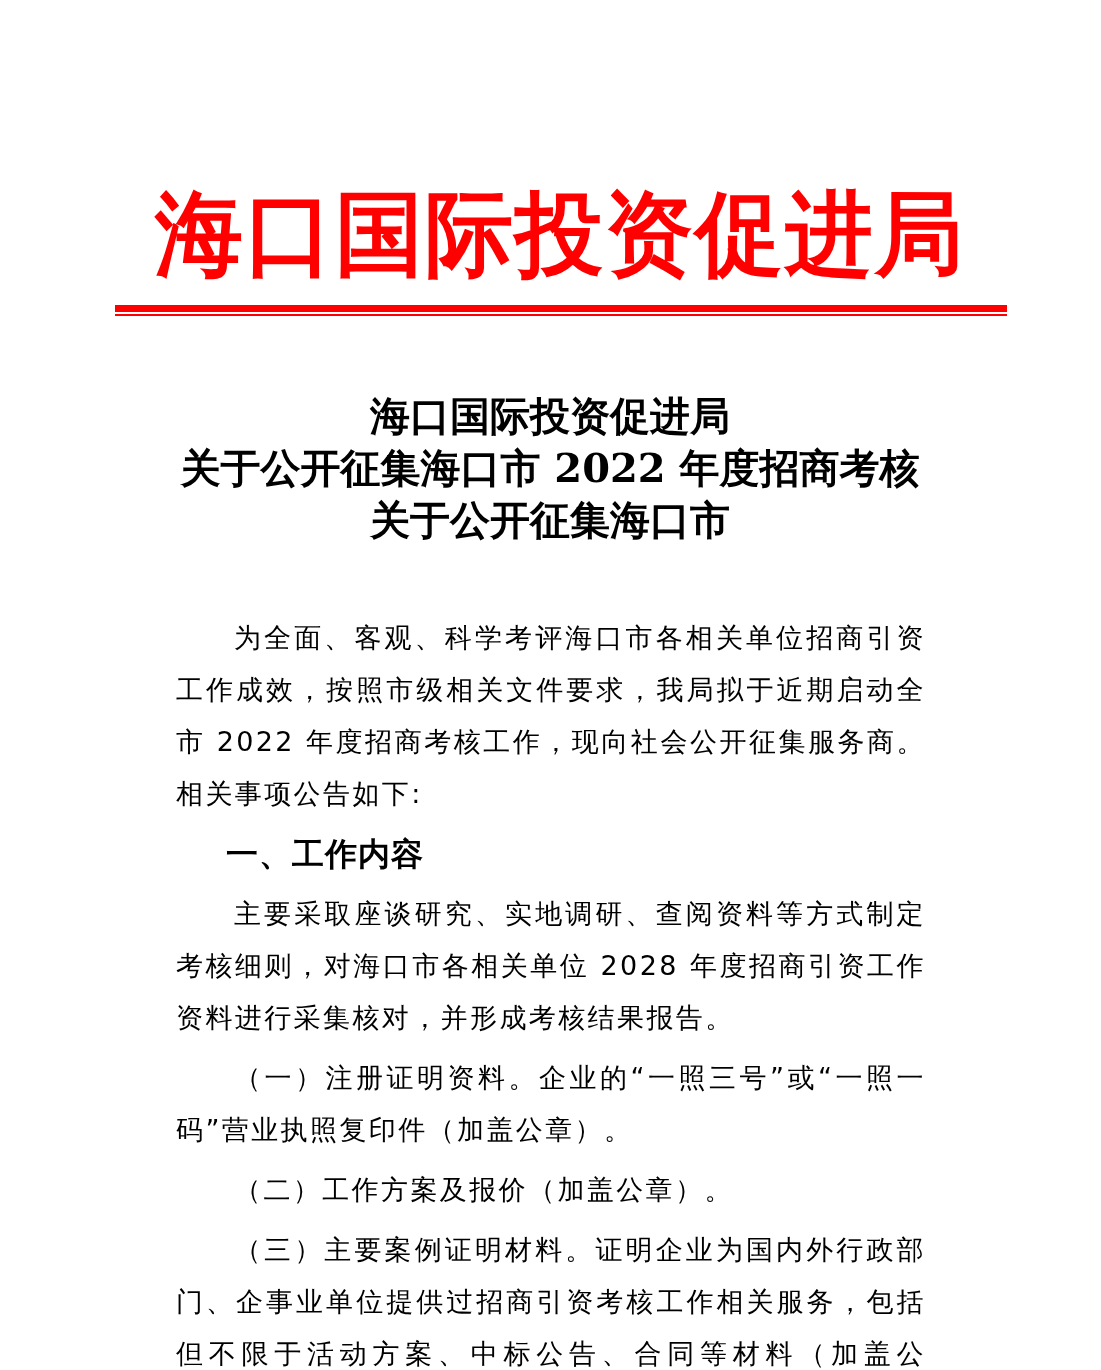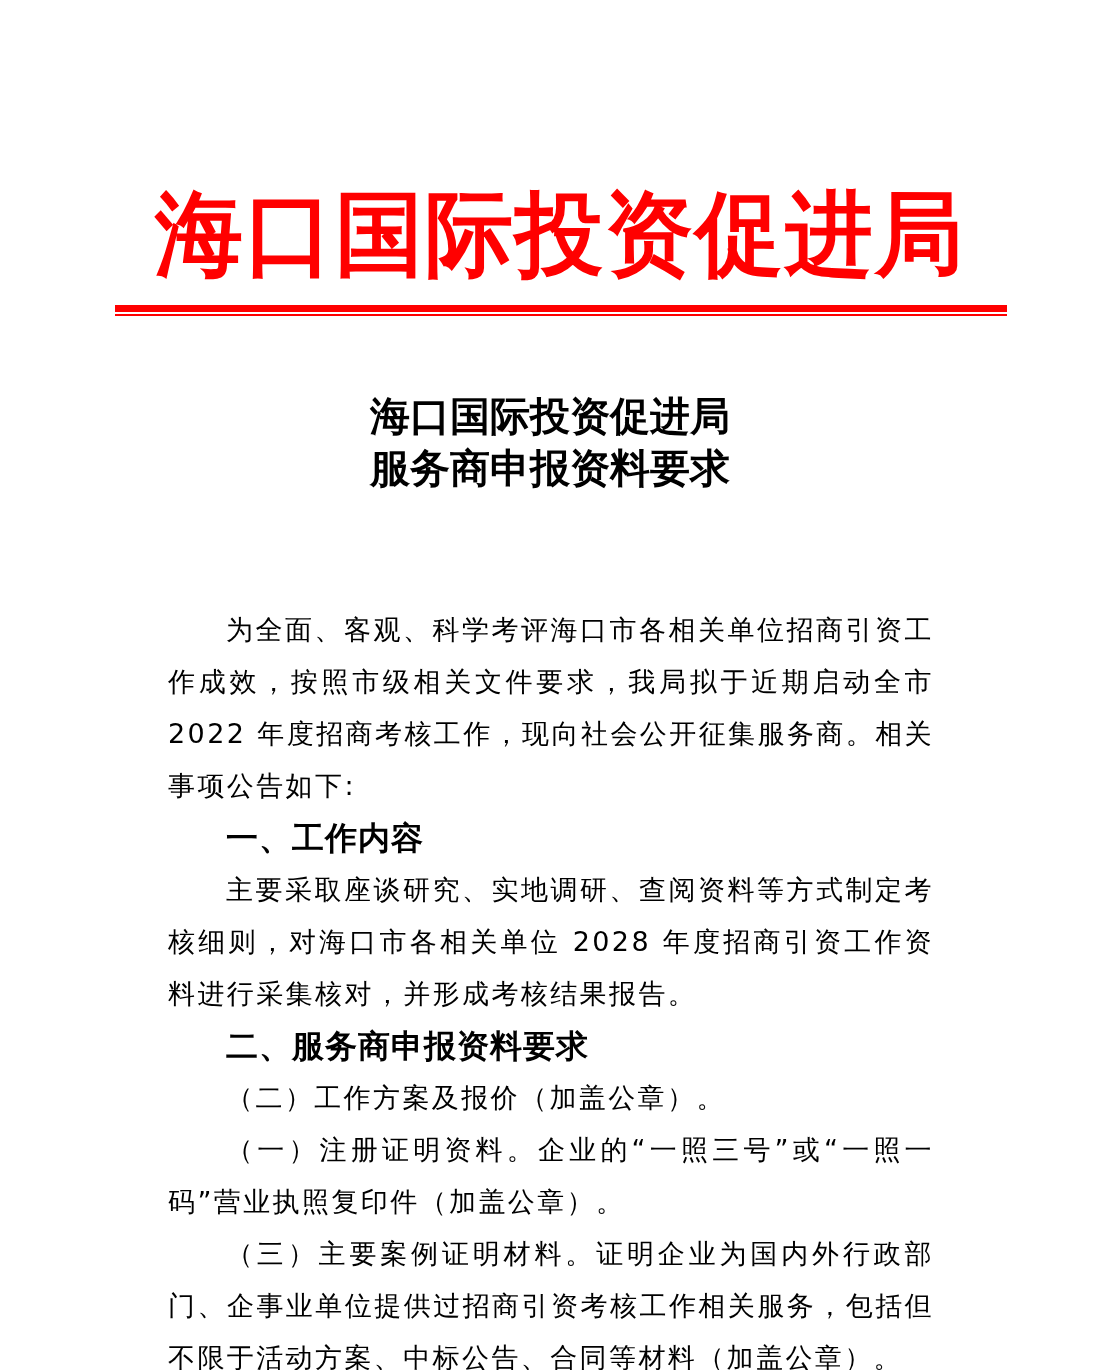--- a/index.html
+++ b/index.html
@@ -25,40 +25,40 @@
   }
   .doc-title div { white-space: nowrap; }
 
   .body {
     position: absolute; left: 168px; top: 604px; width: 766px;
     color: #000;
     font-family: "DejaVu Sans", "Liberation Sans", sans-serif;
     font-size: 27px; line-height: 52px;
     letter-spacing: 2.4px;
   }
-  .p { text-indent: 58px; text-align: justify; text-align-last: left; margin: 0; }
+  .p { text-indent: 58px; text-align: justify; text-align-last: left; margin: 8px; }
   .h { text-indent: 58px; margin: 0; font-weight: bold; letter-spacing: 1px; font-size: 32px; }
 </style>
 </head>
 <body>
 
 <div class="page">
 
   <div class="masthead">海口国际投资促进局</div>
   <div class="rule-thick"></div>
   <div class="rule-thin"></div>
 
   <div class="doc-title">
     <div>海口国际投资促进局</div>
-    <div>服务商申报资料要求</div>
+    <div>关于公开征集海口市 2022 年度招商考核</div>
+    <div>关于公开征集海口市</div>
   </div>
 
   <div class="body">
     <p class="p">为全面、客观、科学考评海口市各相关单位招商引资工作成效，按照市级相关文件要求，我局拟于近期启动全市 2022 年度招商考核工作，现向社会公开征集服务商。相关事项公告如下:</p>
     <p class="h">一、工作内容</p>
     <p class="p">主要采取座谈研究、实地调研、查阅资料等方式制定考核细则，对海口市各相关单位 2028 年度招商引资工作资料进行采集核对，并形成考核结果报告。</p>
-    <p class="h">二、服务商申报资料要求</p>
+    <p class="p">（一）注册证明资料。企业的“一照三号”或“一照一码”营业执照复印件（加盖公章）。</p>
     <p class="p">（二）工作方案及报价（加盖公章）。</p>
-    <p class="p">（一）注册证明资料。企业的“一照三号”或“一照一码”营业执照复印件（加盖公章）。</p>
     <p class="p">（三）主要案例证明材料。证明企业为国内外行政部门、企事业单位提供过招商引资考核工作相关服务，包括但不限于活动方案、中标公告、合同等材料（加盖公章）。</p>
   </div>
 
 </div>
 
 </body></html>

